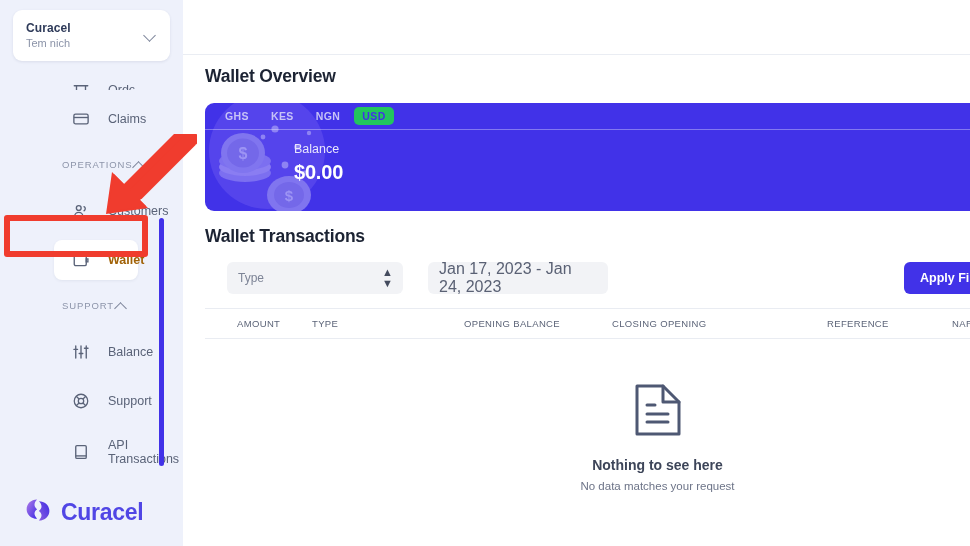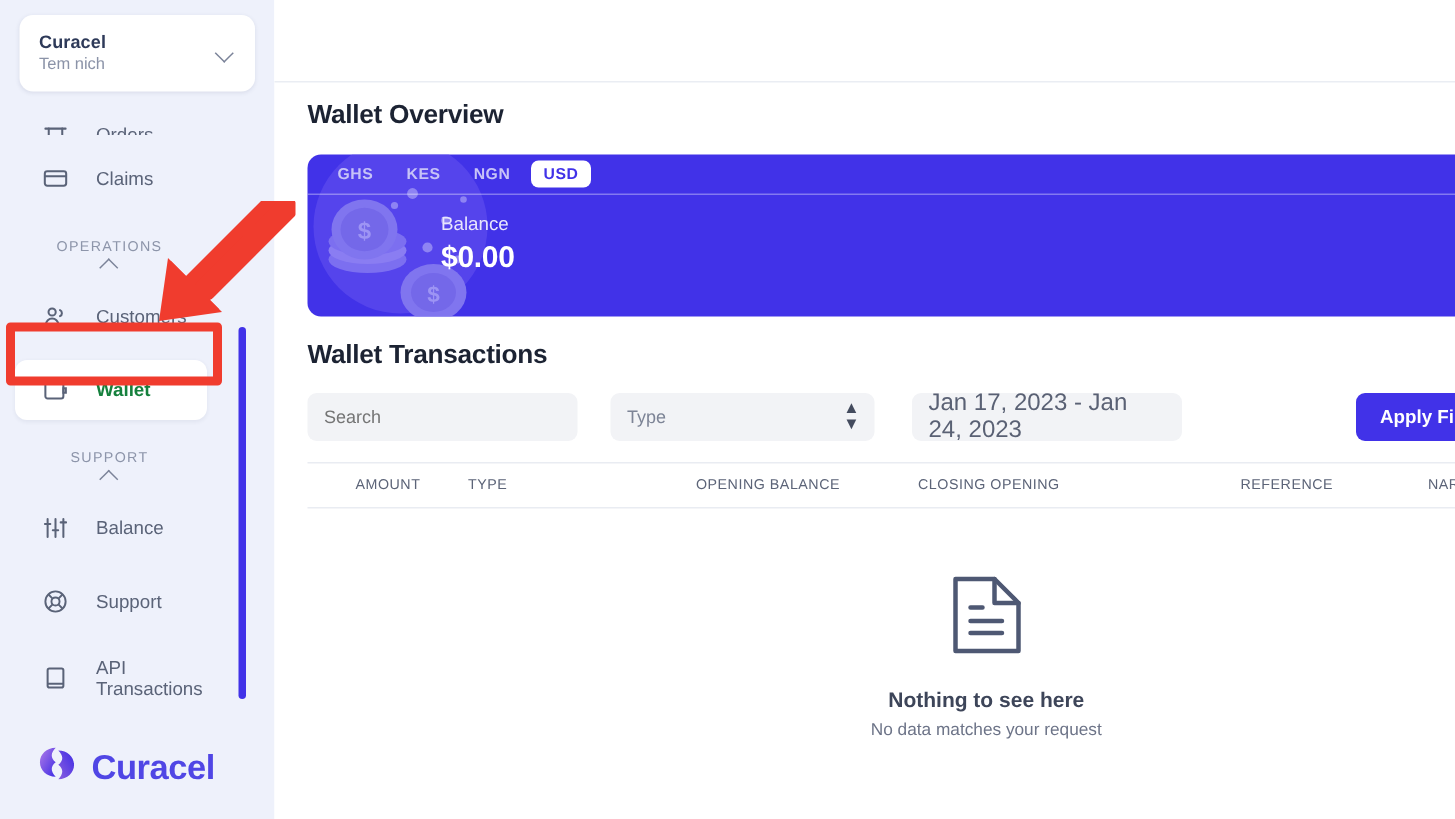--- a/index.html
+++ b/index.html
@@ -42,40 +42,40 @@
     transform: rotate(45deg);
   }
   .chev-up { width: 13px; height: 13px; position: relative; }
   .chev-up::before {
     content: ""; position: absolute; left: 1px; top: 4px;
     width: 8px; height: 8px;
     border-left: 1.6px solid #7b8399; border-top: 1.6px solid #7b8399;
     transform: rotate(45deg);
   }
 
-  .nav { position: absolute; left: 0; top: 68px; width: 148px; }
+  .nav { position: absolute; left: 0; top: 68px; width: 148px; padding-left: 44px; }
   .nav-item {
     position: relative;
     display: flex; align-items: center;
     height: 40px;
     margin: 0 10px 9px 10px;
     padding-left: 17px;
     border-radius: 8px;
     color: #5a6378;
   }
   .nav-item .ico { width: 20px; height: 20px; flex: 0 0 20px; display: flex; align-items: center; justify-content: center; }
   .nav-item .lbl { margin-left: 17px; font-size: 12.5px; line-height: 15px; color: #5a6378; }
   .nav-item.active { background: #ffffff; box-shadow: 0 1px 3px rgba(40,50,90,.07); }
-  .nav-item.active .lbl { color: #15803d; font-weight: 600; }
+  .nav-item.active .lbl { color: #a16207; font-weight: 600; }
   .nav-item.clipped { height: 22px; margin-bottom: 9px; overflow: hidden; align-items: flex-end; }
   .nav-item.clipped .ico svg, .nav-item.clipped .lbl { position: relative; top: 8px; }
 
   .nav-section {
-    display: flex; align-items: center;
-    height: 24px; margin: 20px 20px 8px 18px; flex-direction: column;
+    display: flex; align-items: flex-start;
+    height: 24px; margin: 20px 20px 8px 18px;
   }
   .nav-section .sec-lbl {
     flex: 1;
     font-size: 9.5px; letter-spacing: .9px; color: #8d95aa; font-weight: 500;
   }
   .nav-item.two-line { height: 44px; }
   .nav-item.two-line .lbl { line-height: 14px; }
 
   .side-scroll {
     position: absolute; left: 159px; top: 218px;
@@ -112,21 +112,21 @@
   .cur-tabs {
     position: relative; z-index: 2;
     display: flex; align-items: center; gap: 6px;
     height: 27px; padding-left: 12px;
     border-bottom: 1px solid rgba(255,255,255,.35);
   }
   .cur-tab {
     font-size: 10.5px; font-weight: 600; color: #c7c3f7;
     padding: 3px 8px; border-radius: 5px; letter-spacing: .4px;
   }
-  .cur-tab.sel { background: #ffffff; color: #4132e8; text-align: right; }
+  .cur-tab.sel { background: #22c55e; color: #4132e8; text-align: right; }
   .bal-body { position: relative; z-index: 2; padding: 11px 0 0 89px; }
   .bal-label { font-size: 12.5px; color: #e8e6fd; line-height: 17px; }
   .bal-value { font-size: 20px; font-weight: 700; color: #ffffff; line-height: 26px; margin-top: 1px; letter-spacing: -.2px; }
 
   
   .sec-title {
     font-size: 17.5px; font-weight: 700; color: #1c2333;
     margin-top: 15px; letter-spacing: -.2px;
   }
   .filters { display: flex; align-items: center; margin-top: 15px; position: relative; height: 32px; }
@@ -338,21 +338,20 @@
 
         <div class="bal-body">
           <div class="bal-label">Balance</div>
           <div class="bal-value">$0.00</div>
         </div>
       </div>
 
       <h2 class="sec-title">Wallet Transactions</h2>
 
       <div class="filters">
-        <input class="fld fld-search" style="border: none; outline: none;" placeholder="Search">
 
         <div class="fld fld-type">
           <span>Type</span>
           <span class="updown">▲<br>▼</span>
         </div>
 
         <div class="fld fld-date">
           <span>Jan 17, 2023 - Jan 24, 2023</span>
         </div>
 

